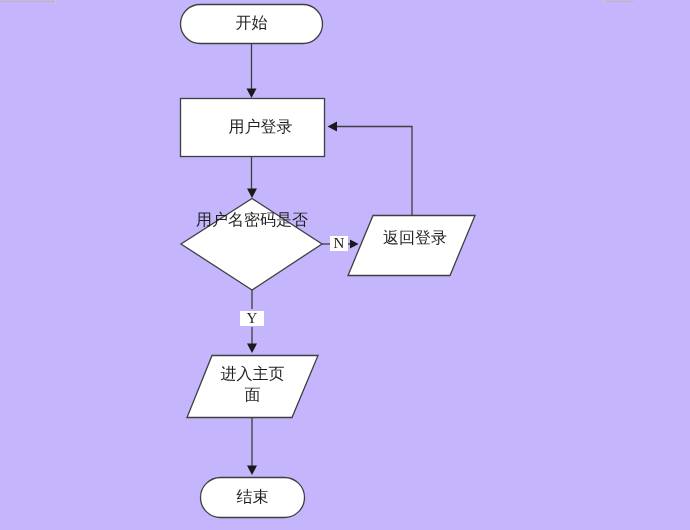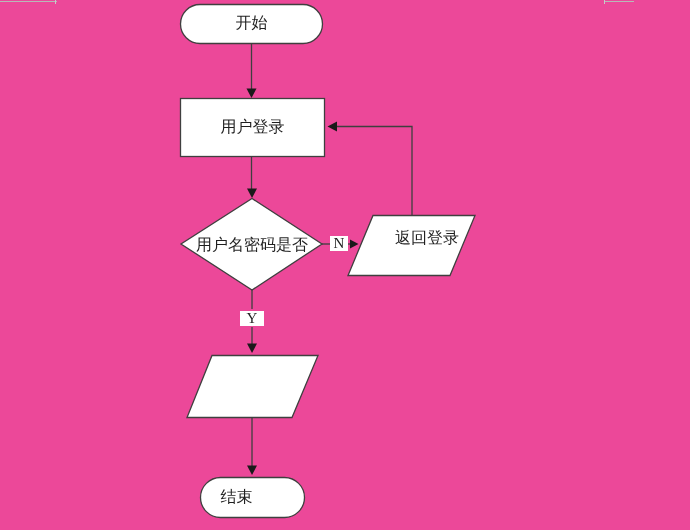--- a/index.html
+++ b/index.html
@@ -4,21 +4,21 @@
 <style>
   html, body {
     margin: 0;
     padding: 0;
     background: #ffffff;
   }
   .canvas {
     position: relative;
     width: 690px;
     height: 530px;
-    background: #ec4899;
+    background: #c4b5fd;
     overflow: hidden;
     font-family: "Liberation Serif", "DejaVu Serif", serif;
   }
   .diagram-svg {
     position: absolute;
     left: 0;
     top: 0;
     width: 690px;
     height: 530px;
   }
@@ -102,30 +102,34 @@
     <polygon class="shape" points="212,355.5 318,355.5 292,417.5 187,417.5"></polygon>
 
     <path class="connector" d="M252,417.5 V466"></path>
     <polygon class="arrow-head" points="247,465.5 257,465.5 252,475"></polygon>
 
     <rect class="shape" x="200.5" y="477.5" width="104" height="40" rx="20" ry="20"></rect>
   </svg>
 
   <div class="node-label" style="left:181px; top:15px; width:141px;">开始</div>
 
-  <div class="node-label" style="left:180px; top:119px; width:145px;">用户登录</div>
+  <div class="node-label" style="left:180px; top:119px; width:145px;padding-left:8px;">用户登录</div>
 
-  <div class="node-label two-line" style="left:181px; top:235px; width:142px; line-height:22px;font-family:Liberation Mono, monospace;">
+  <div class="node-label two-line" style="left:181px; top:209px; width:142px; line-height:22px;">
     <span>用户名密码是否</span>
   </div>
 
   <div class="edge-label" style="left:330px; top:236px; width:18px;">N</div>
 
-  <div class="node-label two-line" style="left:367px; top:226px; width:120px; line-height:23px;">
+  <div class="node-label two-line" style="left:355px; top:226px; width:120px; line-height:23px;">
     <span>返回登录</span>
   </div>
 
   <div class="edge-label" style="left:240px; top:311px; width:24px;">Y</div>
 
+  <div class="node-label two-line" style="left:192px; top:363px; width:121px; line-height:21px;">
+    <span>进入主页</span>
+    <span>面</span>
+  </div>
 
-  <div class="node-label" style="left:184px; top:489px; width:105px;">结束</div>
+  <div class="node-label" style="left:200px; top:489px; width:105px;">结束</div>
 
 </div>
 
 </body></html>

